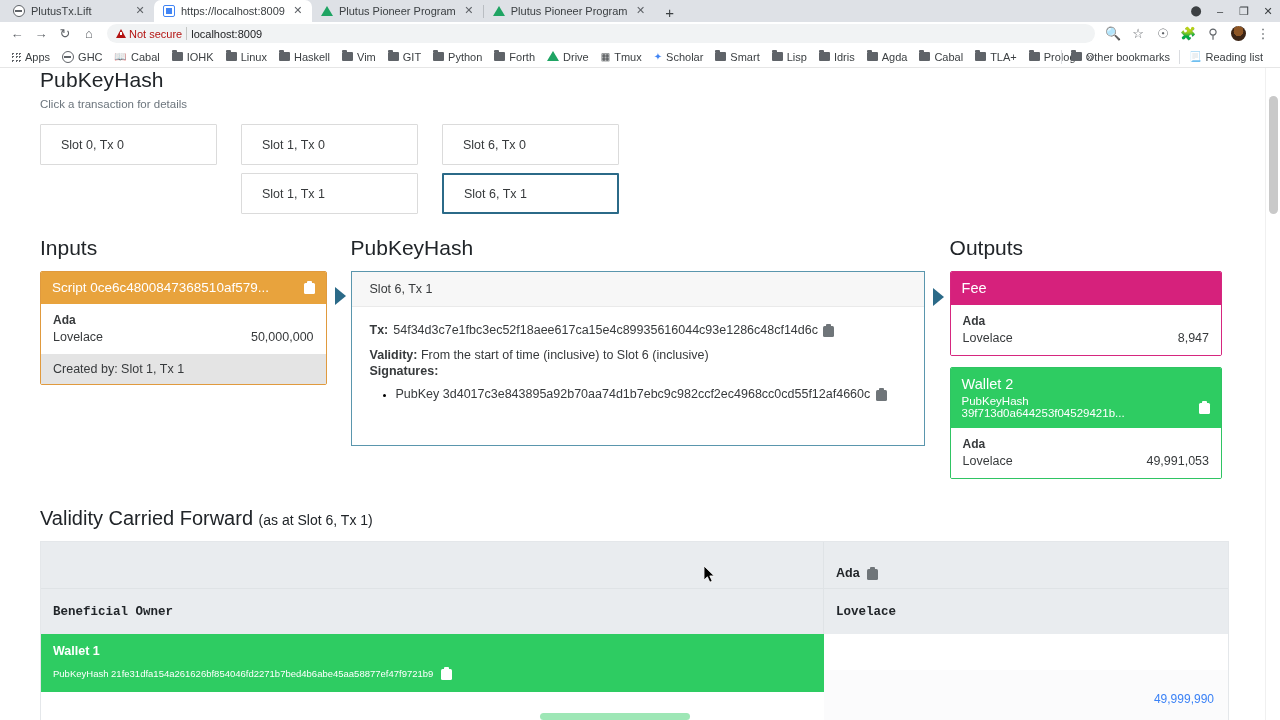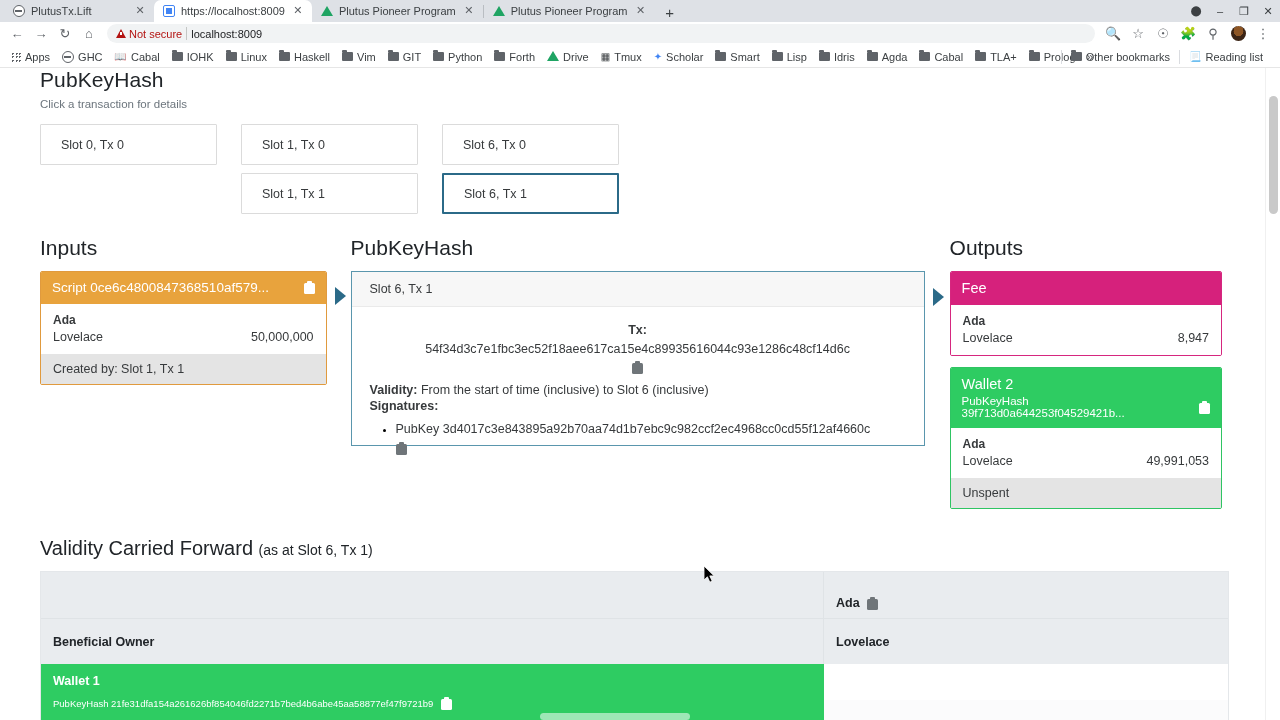--- a/index.html
+++ b/index.html
@@ -198,45 +198,45 @@
     position:absolute;left:3px;top:0;width:5px;height:3px;border-radius:1px;
     background:currentColor;
   }
   .clip.white { color:#ffffff; }
   .clip.grey  { color:#6f7579; }
 
   
   .txpanel { border:1px solid #5a96ad; background:#fff; height:175px; position:relative; }
   .txpanel-hd { background:#f7f7f7; border-bottom:1px solid #eaeaea; padding:10px 18px; font-size:12.5px; color:#373a3c;}
   .txpanel-bd { padding: 16px 18px; }
-  .txrow { font-size:12.5px; color:#373a3c; display:flex; align-items:center; gap:5px; margin-bottom:11px;flex-direction:column;}
+  .txrow { font-size:12.5px; color:#373a3c; display:flex; align-items:center; gap:5px; margin-bottom:11px;}
   .txrow b { font-weight:700; }
   .txrow2 { font-size:12.5px; color:#373a3c; margin-bottom:2px;}
   .siglist { margin: 9px 0 0 26px; }
-  .sigitem { font-size:12.5px; color:#373a3c; display:flex; align-items:flex-start; gap:6px; list-style: disc; flex-direction: column; }
+  .sigitem { font-size:12.5px; color:#373a3c; display:flex; align-items:flex-end; gap:6px; list-style: disc; }
   .siglist li { list-style: disc; }
   .siglist li::marker { font-size: 11px; }
 
   .arrow {
     width:0;height:0;border-top:9px solid transparent;border-bottom:9px solid transparent;
     border-left:11px solid #2b6a88; position:absolute;
   }
 
   
   .balances { margin-top: 28px; }
   .bal-title { font-size:20px; color:#212529; font-weight:400; }
   .bal-title .asat { font-size:14px; color:#212529; }
 
   .table { margin-top:11px; width:1189px; border:1px solid #e4e7ea; border-bottom:none; }
   .thead-row { display:flex; background:#e9ecef; }
   .th-owner { width: 783px; border-right:1px solid #dfe3e6; }
   .th-ada   { flex:1; }
   .th-top { height:46px; display:flex; align-items:flex-end; padding:0 12px 8px 12px; font-size:12.5px; font-weight:700; color:#212529; }
   .th-top .ada-wrap{display:flex;align-items:center;gap:7px;}
-  .th-bottom { height:46px; display:flex; align-items:center; padding:0 12px; font-size:12.5px; font-weight:700; color:#212529; border-top:1px solid #dfe3e6;}
+  .th-bottom { height:46px; display:flex; align-items:center; padding:0 12px; font-size:12.5px; font-weight:700; color:#212529; border-top:1px solid #dfe3e6;font-family:Liberation Mono, monospace;}
   .tr { display:flex; border-bottom:1px solid #e4e7ea;}
   .td-owner {
     width:783px; background:#2ecc62; color:#fff; padding:10px 12px 9px 12px; height:58px;
   }
   .td-owner .wname { font-size:12.5px; font-weight:700; }
   .td-owner .whash { font-size:9.5px; margin-top:9px; display:flex; align-items:center; gap:8px; }
   .td-val { flex:1; background:#fbfbfc; display:flex; align-items:center; justify-content:flex-end;
             padding:0 14px; font-size:12px; color:#3b82f6; height:58px;margin-top:36px; }
 
   
@@ -517,21 +517,20 @@
                   </span>
               </div>
             </div>
             <div class="card-body">
               <div class="body-title">Ada</div>
               <div class="kv">
                 <span>Lovelace</span>
                 <span>49,991,053</span>
               </div>
             </div>
-            <div class="card-foot">Unspent</div>
           </div>
         </div>
       </div>
 
       <div class="balances">
         <div class="bal-title">
           <span>Validity Carried Forward</span>
           <span class="asat">(as at Slot 6, Tx 1)</span>
         </div>
 

